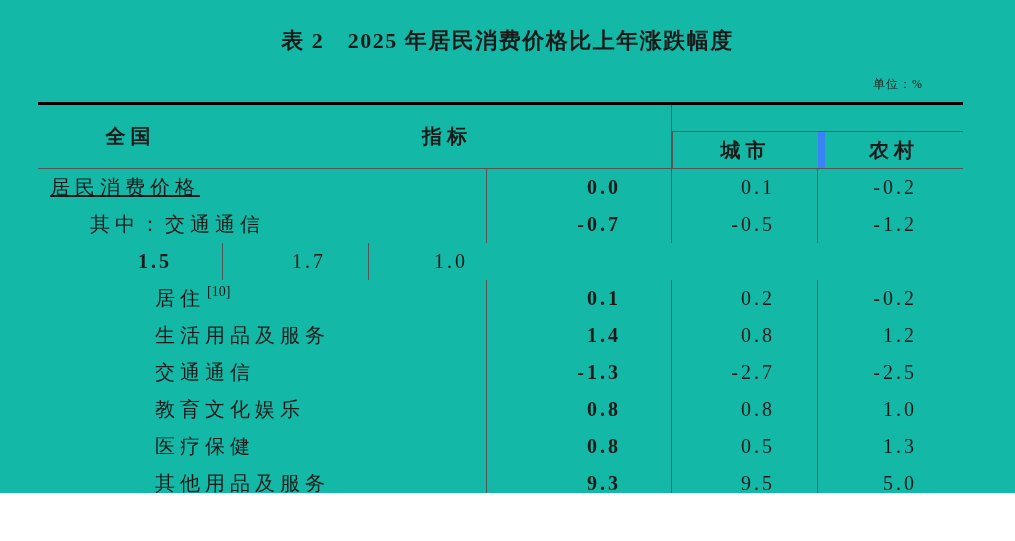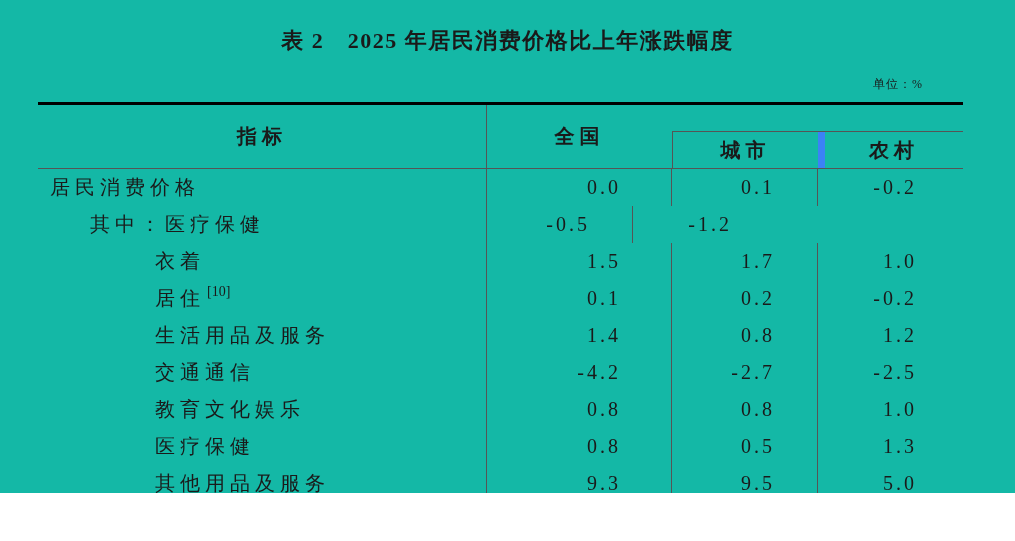--- a/index.html
+++ b/index.html
@@ -49,25 +49,25 @@
   .th-indicator { width:449px; border-right:1px solid #555; }
   .th-national  { width:185px; }
   .th-group { box-sizing:border-box; width:291px; display:flex; flex-direction:column;text-align:center; }
   .th-group-spacer { height:26px; }
   .th-subrow { box-sizing:border-box; flex:1; display:flex; border-top:1px solid #555; }
   .th-urban { width:146px; border-left:1px solid #555; }
   .th-rural { width:145px; border-left:7px solid #3b82f6; }
   .tr { display:flex; height:37px; font-size:20px; }
   .td { box-sizing:border-box; display:flex; align-items:center; }
   .td.c1 { width:449px; border-right:1px solid #555; letter-spacing:5px; }
-  .td.c2 { width:185px; border-right:1px solid #555; justify-content:flex-end; padding-right:50px; }
+  .td.c2 { width:185px; border-right:1px solid #555; justify-content:flex-end; padding-right:50px;font-weight:bold; }
   .td.c3 { width:146px; border-right:1px solid #555; justify-content:flex-end; padding-right:42px; }
   .td.c4 { width:145px; justify-content:flex-end; padding-right:46px; }
   .td.val { letter-spacing:3px; font-size:20px; }
-  .indent-0 { padding-left:12px; }
+  .indent-0 { padding-left:12px;text-decoration:underline; }
   .indent-1 { padding-left:52px; }
   .indent-2 { padding-left:117px; }
   .fnsup {
     font-size:14px;
     letter-spacing:0;
     position:relative;
     top:-7px;
     margin-left:2px;
   }
 </style>
@@ -76,22 +76,22 @@
 
 <div class="page">
 
   <div class="title">表 2　2025 年居民消费价格比上年涨跌幅度</div>
 
   <div class="unit-line">单位：%</div>
 
   <div class="table">
 
     <div class="thead">
+      <div class="th th-national">全国</div>
       <div class="th th-indicator">指标</div>
-      <div class="th th-national">全国</div>
       <div class="th-group">
         <div class="th-group-spacer"></div>
         <div class="th-subrow">
           <div class="th th-urban">城市</div>
           <div class="th th-rural">农村</div>
         </div>
       </div>
     </div>
 
     <div class="tbody">
@@ -100,30 +100,28 @@
         <div class="td c1 indent-0">
             <span>居民消费价格</span>
           </div>
         <div class="td c2 val">0.0</div>
         <div class="td c3 val">0.1</div>
         <div class="td c4 val">-0.2</div>
       </div>
 
       <div class="tr">
         <div class="td c1 indent-1">
-            <span>其中：医疗保健</span>
+            <span>其中：交通通信</span>
           </div>
+        <div class="td c2 val">-0.7</div>
         <div class="td c3 val">-0.5</div>
         <div class="td c4 val">-1.2</div>
       </div>
 
       <div class="tr">
-        <div class="td c1 indent-2">
-            <span>衣着</span>
-          </div>
         <div class="td c2 val">1.5</div>
         <div class="td c3 val">1.7</div>
         <div class="td c4 val">1.0</div>
       </div>
 
       <div class="tr">
         <div class="td c1 indent-2">
             <span>居住</span>
             <sup class="fnsup">[10]</sup>
           </div>
@@ -138,21 +136,21 @@
           </div>
         <div class="td c2 val">1.4</div>
         <div class="td c3 val">0.8</div>
         <div class="td c4 val">1.2</div>
       </div>
 
       <div class="tr">
         <div class="td c1 indent-2">
             <span>交通通信</span>
           </div>
-        <div class="td c2 val">-4.2</div>
+        <div class="td c2 val">-1.3</div>
         <div class="td c3 val">-2.7</div>
         <div class="td c4 val">-2.5</div>
       </div>
 
       <div class="tr">
         <div class="td c1 indent-2">
             <span>教育文化娱乐</span>
           </div>
         <div class="td c2 val">0.8</div>
         <div class="td c3 val">0.8</div>

